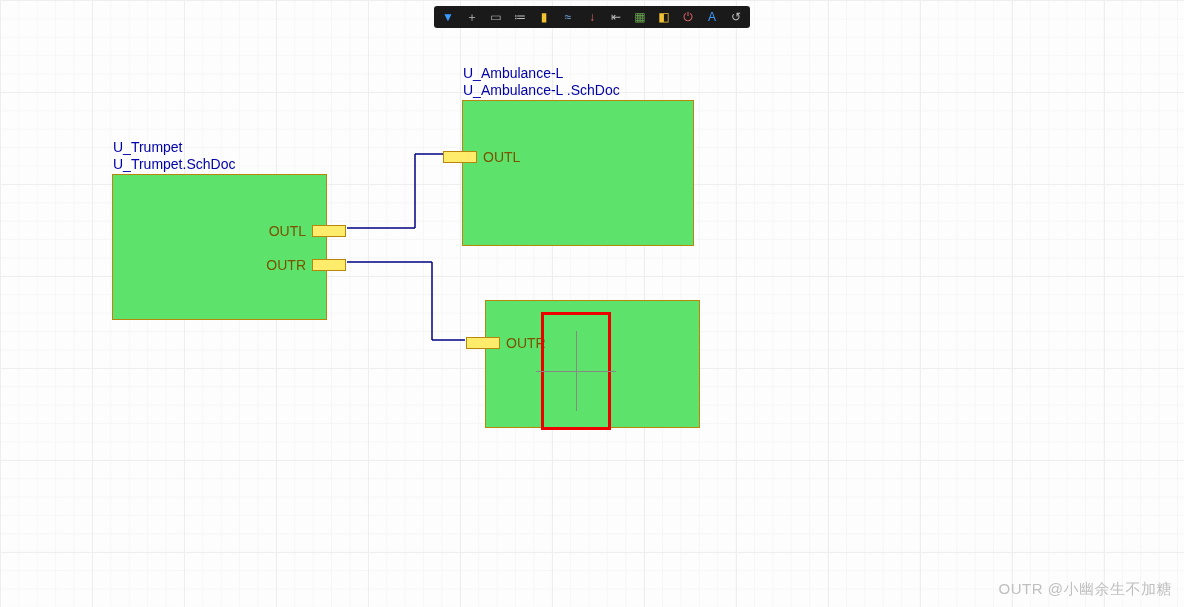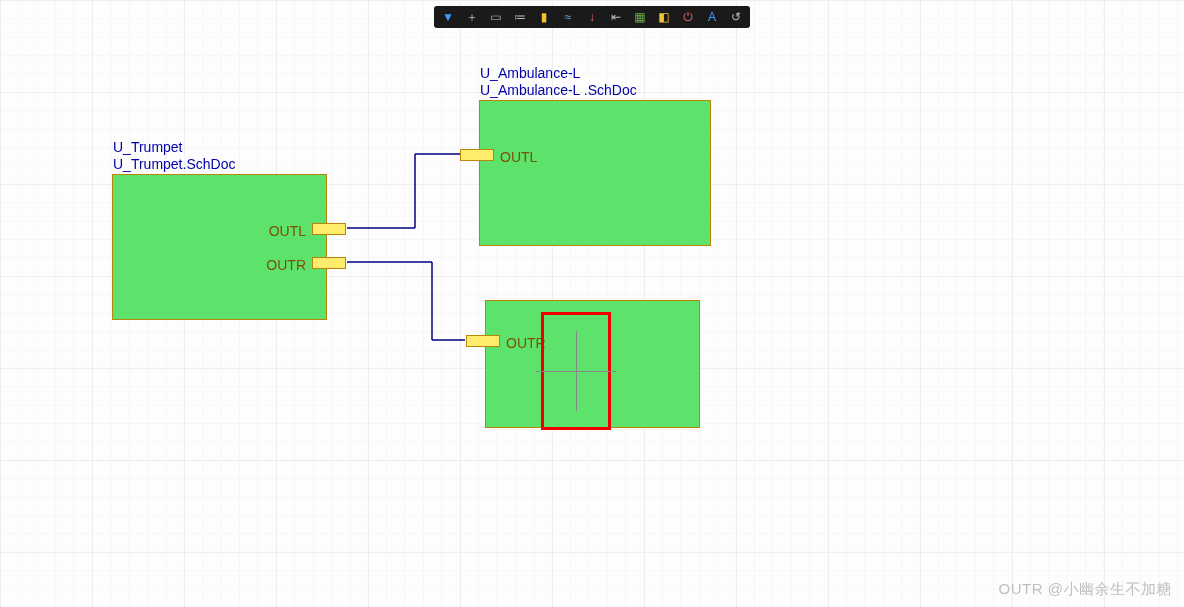--- a/index.html
+++ b/index.html
@@ -67,20 +67,21 @@
     font-size:14px;
     line-height:1.2;
     color: #0000aa;
     white-space:nowrap;
   }
 
   
   .port {
     position:absolute;
     display:flex;
+    align-items:center;
     font-size:14px;
     color:#7a5200;
     font-weight:500;
     z-index:5;
     cursor:pointer;
   }
   .port .stub {
     width:34px; height:12px;
     background:#ffec6a;
     border:1px solid #b8860b;
@@ -160,21 +161,21 @@
   <div class="port rport" style="right:-20px; top:48px;">
     <span class="lbl">OUTL</span>
     <span class="stub"></span>
   </div>
   <div class="port rport" style="right:-20px; top:82px;">
     <span class="lbl">OUTR</span>
     <span class="stub"></span>
   </div>
 </div>
 
-<div class="sheet" style="left:479px; top:100px; width:232px; height:146px;">
+<div class="sheet" style="left:462px; top:100px; width:232px; height:146px;">
   <div class="sheet-labels">
     <div>U_Ambulance-L</div>
     <div>U_Ambulance-L .SchDoc</div>
   </div>
   <div class="port lport" style="left:-20px; top:48px;">
     <span class="stub"></span>
     <span class="lbl">OUTL</span>
   </div>
 </div>
 

